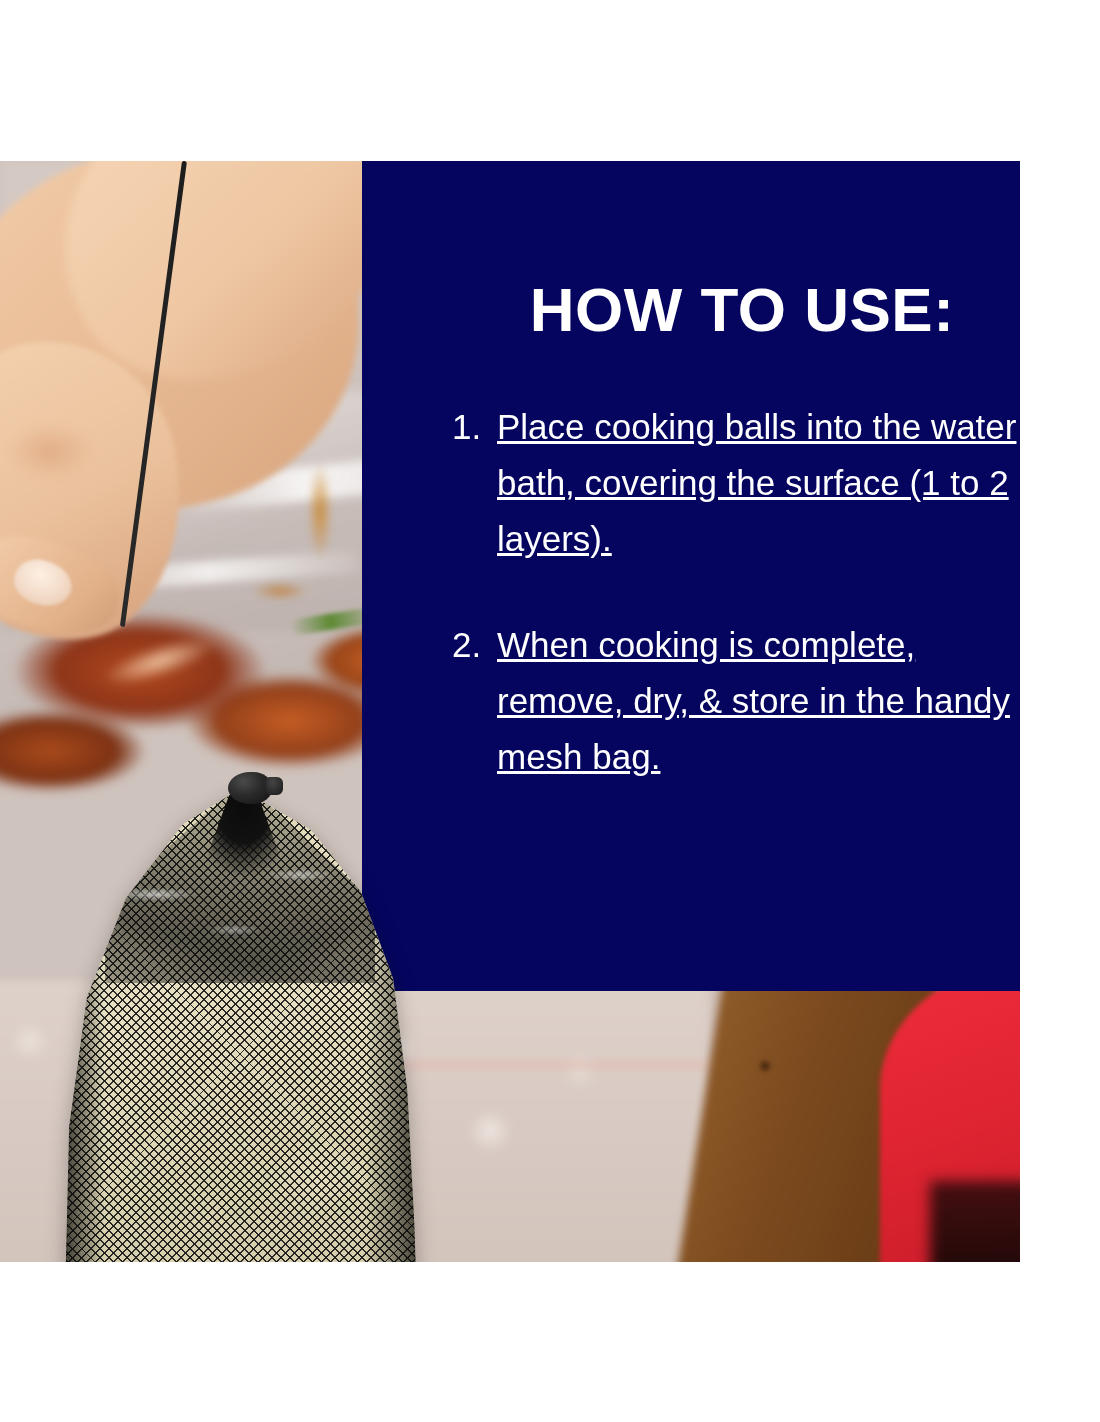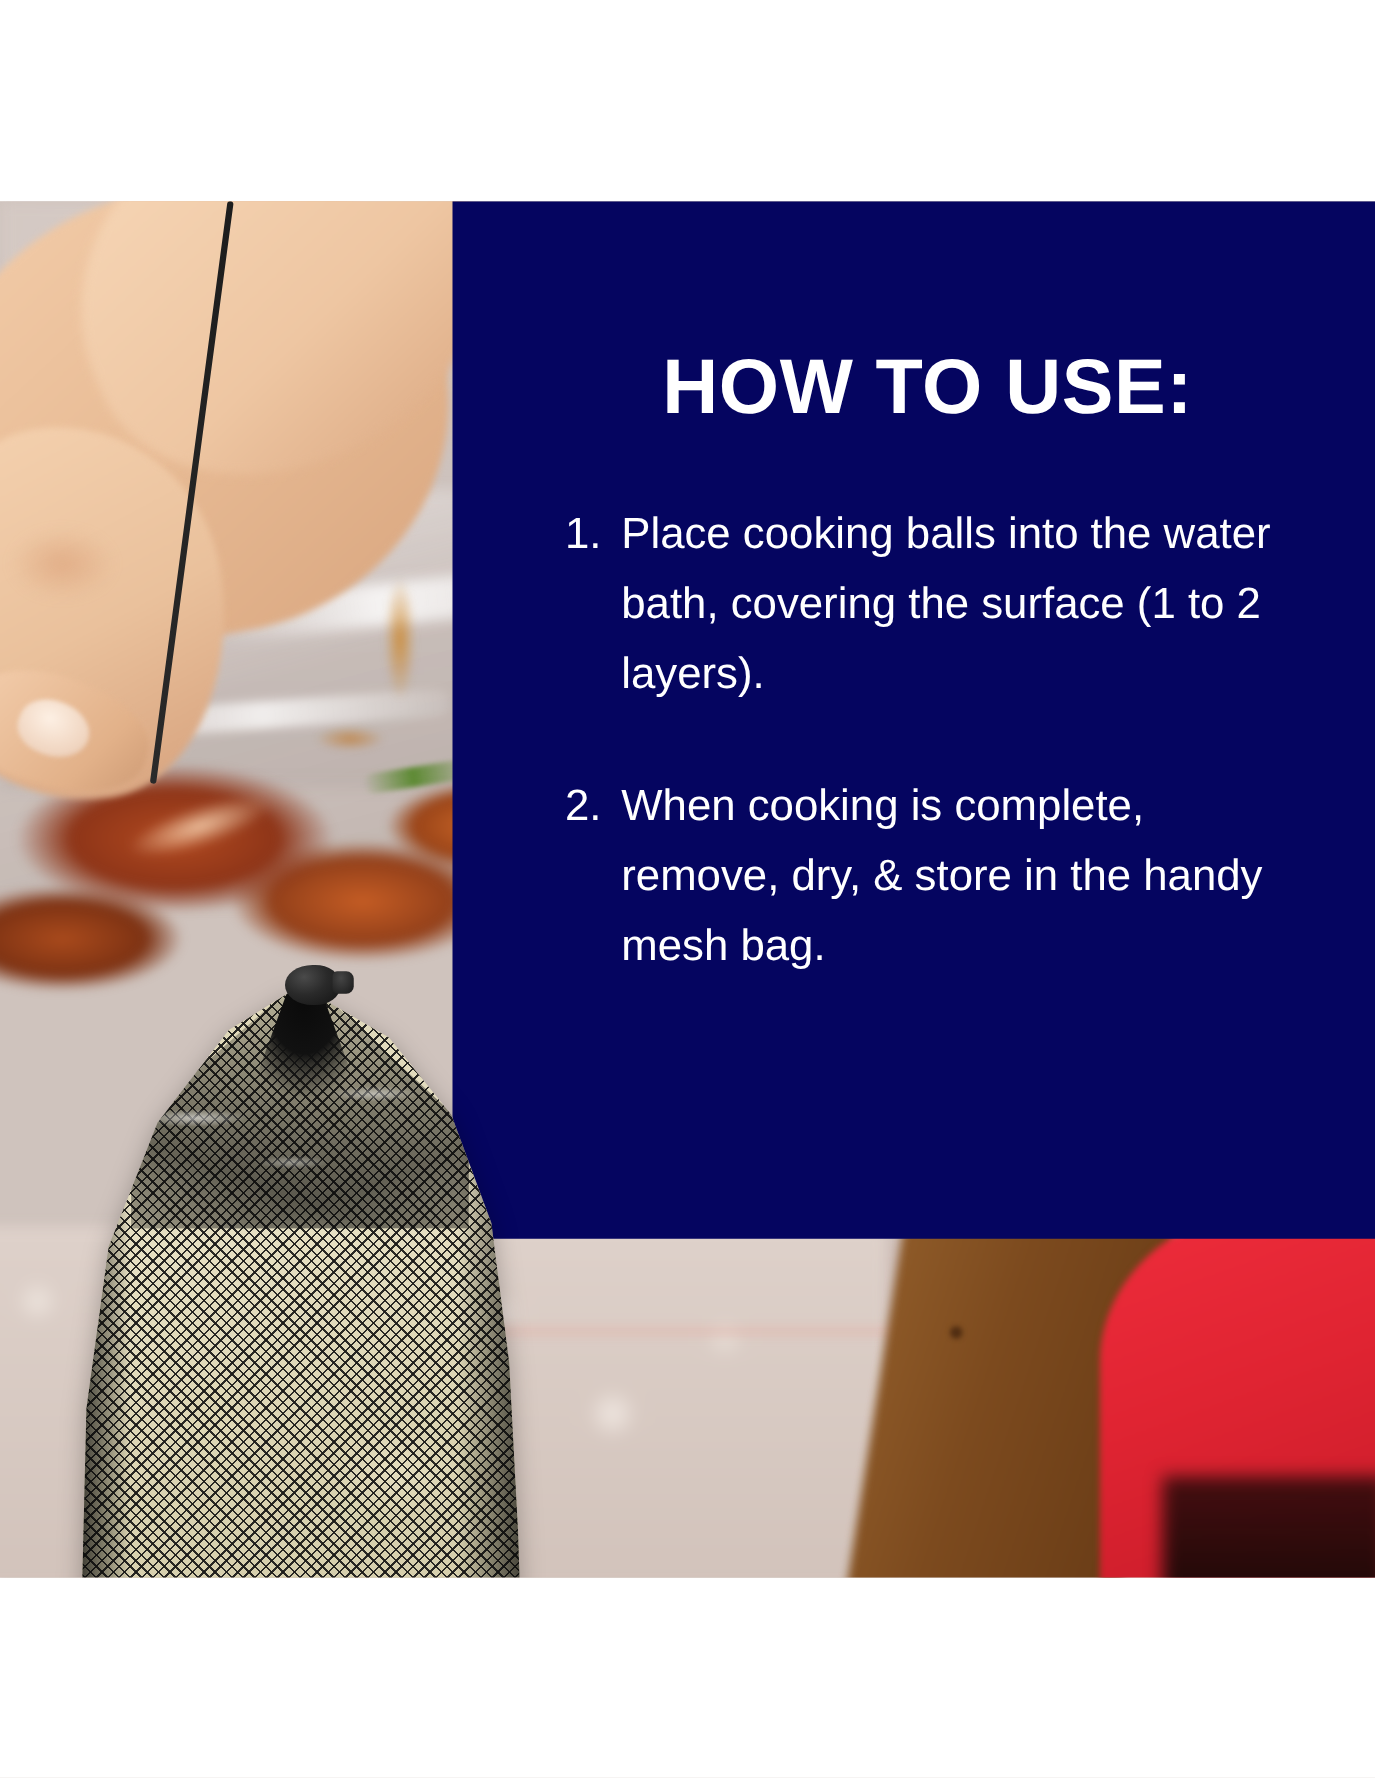--- a/index.html
+++ b/index.html
@@ -21,21 +21,21 @@
     height: 1422px;
     background: #ffffff;
     overflow: hidden;
   }
 
   
   .artboard {
     position: absolute;
     left: 0;
     top: 161px;
-    width: 1100px;
+    width: 1020px;
     height: 1101px;
     overflow: hidden;
     background: #cfc3bd;
   }
 
   
   .photo {
     position: absolute;
     inset: 0;
     overflow: hidden;
@@ -440,20 +440,21 @@
   .step-num {
     position: absolute;
     left: 0;
     top: 0;
     font-size: 35px;
     line-height: 56px;
     color: #ffffff;
   }
   .step-text {
     display: block;
+    text-decoration: underline;
   }
 
   
   .bag { z-index: 5; }
   .cord, .toggle, .toggle-tab { z-index: 6; }
   .blue-panel { z-index: 3; }
   .photo { z-index: 1; }
 </style>
 </head>
 <body>

